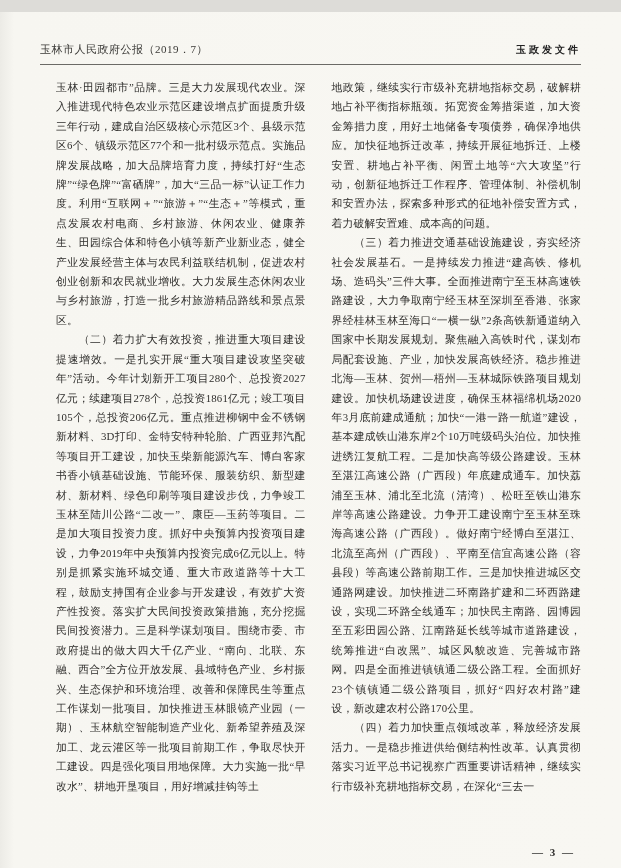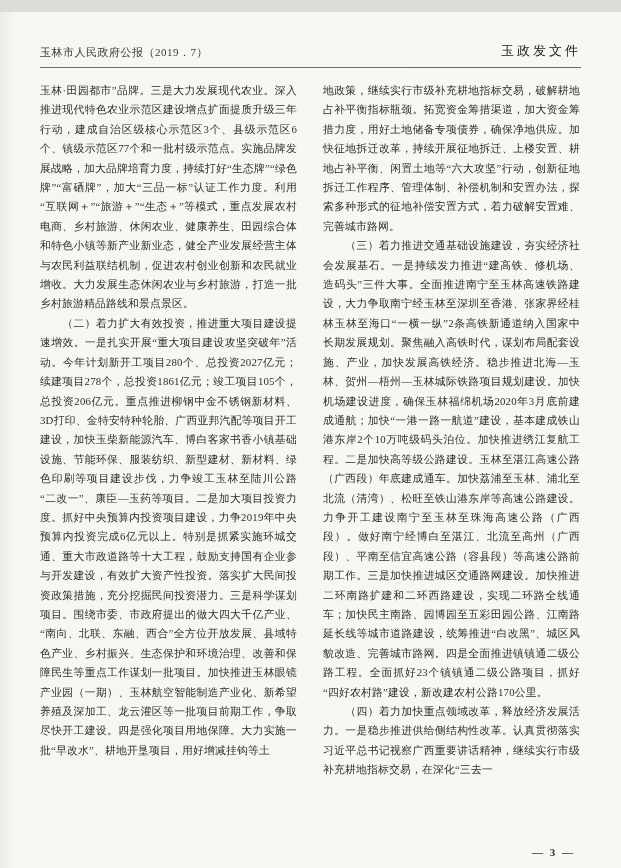--- a/index.html
+++ b/index.html
@@ -11,25 +11,25 @@
     font-family:"Liberation Serif","DejaVu Serif",serif;
     color:#2e2d2b;
     overflow:hidden;
     box-sizing:border-box;
   }
   .header{
     display:flex;justify-content:space-between;align-items:flex-end;
     padding:30px 40px 0 40px;
     font-size:11px;letter-spacing:0.5px;color:#3a3936;
   }
-  .doc-cat{font-weight:normal;letter-spacing:3px;color:#222;font-size:13px;}
+  .doc-cat{font-weight:bold;letter-spacing:3px;color:#222;font-size:10px;}
   .rule{border-bottom:1px solid #6b6a66;margin:7px 40px 0 40px;}
   .columns{
     display:flex;gap:26px;
-    padding:13px 40px 0 40px;
+    padding:13px 40px 0 56px;
   }
   .col{
     width:257px;
     font-size:10.8px;
     line-height:19.4px;
     letter-spacing:0.2px;
     text-align:justify;
   }
   .col p{margin:0;padding:0;}
   .footer{
@@ -50,21 +50,21 @@
   </div>
 
   <div class="rule"></div>
 
   <div class="columns">
     <div class="col">
       <p>玉林·田园都市”品牌。三是大力发展现代农业。深入推进现代特色农业示范区建设增点扩面提质升级三年行动，建成自治区级核心示范区3个、县级示范区6个、镇级示范区77个和一批村级示范点。实施品牌发展战略，加大品牌培育力度，持续打好“生态牌”“绿色牌”“富硒牌”，加大“三品一标”认证工作力度。利用“互联网＋”“旅游＋”“生态＋”等模式，重点发展农村电商、乡村旅游、休闲农业、健康养生、田园综合体和特色小镇等新产业新业态，健全产业发展经营主体与农民利益联结机制，促进农村创业创新和农民就业增收。大力发展生态休闲农业与乡村旅游，打造一批乡村旅游精品路线和景点景区。</p>
       <p>　　（二）着力扩大有效投资，推进重大项目建设提速增效。一是扎实开展“重大项目建设攻坚突破年”活动。今年计划新开工项目280个、总投资2027亿元；续建项目278个，总投资1861亿元；竣工项目105个，总投资206亿元。重点推进柳钢中金不锈钢新材料、3D打印、金特安特种轮胎、广西亚邦汽配等项目开工建设，加快玉柴新能源汽车、博白客家书香小镇基础设施、节能环保、服装纺织、新型建材、新材料、绿色印刷等项目建设步伐，力争竣工玉林至陆川公路“二改一”、康臣—玉药等项目。二是加大项目投资力度。抓好中央预算内投资项目建设，力争2019年中央预算内投资完成6亿元以上。特别是抓紧实施环城交通、重大市政道路等十大工程，鼓励支持国有企业参与开发建设，有效扩大资产性投资。落实扩大民间投资政策措施，充分挖掘民间投资潜力。三是科学谋划项目。围绕市委、市政府提出的做大四大千亿产业、“南向、北联、东融、西合”全方位开放发展、县域特色产业、乡村振兴、生态保护和环境治理、改善和保障民生等重点工作谋划一批项目。加快推进玉林眼镜产业园（一期）、玉林航空智能制造产业化、新希望养殖及深加工、龙云灌区等一批项目前期工作，争取尽快开工建设。四是强化项目用地保障。大力实施一批“早改水”、耕地开垦项目，用好增减挂钩等土</p>
     </div>
     <div class="col">
-      <p>地政策，继续实行市级补充耕地指标交易，破解耕地占补平衡指标瓶颈。拓宽资金筹措渠道，加大资金筹措力度，用好土地储备专项债券，确保净地供应。加快征地拆迁改革，持续开展征地拆迁、上楼安置、耕地占补平衡、闲置土地等“六大攻坚”行动，创新征地拆迁工作程序、管理体制、补偿机制和安置办法，探索多种形式的征地补偿安置方式，着力破解安置难、完善城市路网。</p>
+      <p>地政策，继续实行市级补充耕地指标交易，破解耕地占补平衡指标瓶颈。拓宽资金筹措渠道，加大资金筹措力度，用好土地储备专项债券，确保净地供应。加快征地拆迁改革，持续开展征地拆迁、上楼安置、耕地占补平衡、闲置土地等“六大攻坚”行动，创新征地拆迁工作程序、管理体制、补偿机制和安置办法，探索多种形式的征地补偿安置方式，着力破解安置难、成本高的问题。</p>
       <p>　　（三）着力推进交通基础设施建设，夯实经济社会发展基石。一是持续发力推进“建高铁、修机场、造码头”三件大事。全面推进南宁至玉林高速铁路建设，大力争取南宁经玉林至深圳至香港、张家界经桂林玉林至海口“一横一纵”2条高铁新通道纳入国家中长期发展规划。聚焦融入高铁时代，谋划布局配套设施、产业，加快发展高铁经济。稳步推进北海—玉林、贺州—梧州—玉林城际铁路项目规划建设。加快机场建设进度，确保玉林福绵机场2020年3月底前建成通航；加快“一港一路一航道”建设，基本建成铁山港东岸2个10万吨级码头泊位。加快推进绣江复航工程。二是加快高等级公路建设。玉林至湛江高速公路（广西段）年底建成通车。加快荔浦至玉林、浦北至北流（清湾）、松旺至铁山港东岸等高速公路建设。力争开工建设南宁至玉林至珠海高速公路（广西段）。做好南宁经博白至湛江、北流至高州（广西段）、平南至信宜高速公路（容县段）等高速公路前期工作。三是加快推进城区交通路网建设。加快推进二环南路扩建和二环西路建设，实现二环路全线通车；加快民主南路、园博园至五彩田园公路、江南路延长线等城市道路建设，统筹推进“白改黑”、城区风貌改造、完善城市路网。四是全面推进镇镇通二级公路工程。全面抓好23个镇镇通二级公路项目，抓好“四好农村路”建设，新改建农村公路170公里。</p>
       <p>　　（四）着力加快重点领域改革，释放经济发展活力。一是稳步推进供给侧结构性改革。认真贯彻落实习近平总书记视察广西重要讲话精神，继续实行市级补充耕地指标交易，在深化“三去一</p>
     </div>
   </div>
 
   <div class="footer">
     <span>— 3 —</span>
   </div>
 
 </div>

